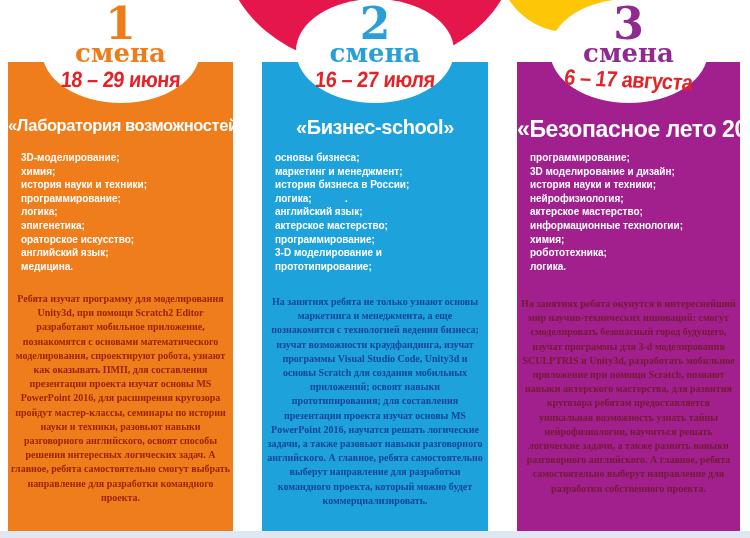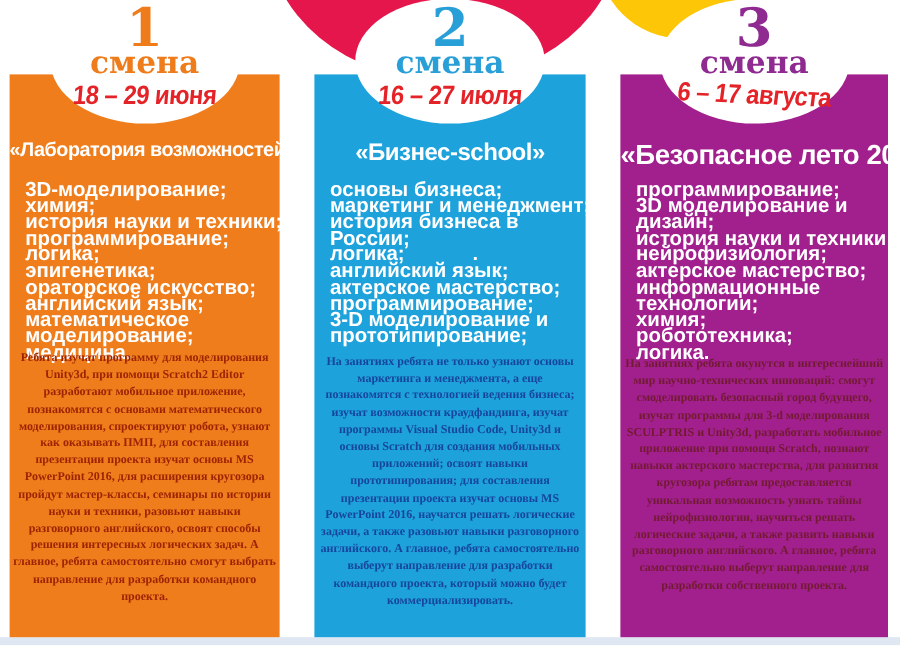--- a/index.html
+++ b/index.html
@@ -23,21 +23,21 @@
   .num{top:2px;font-family:"DejaVu Serif",serif;font-weight:bold;font-size:44px;line-height:44px;}
   .smena{top:40px;font-family:"DejaVu Serif",serif;font-weight:bold;font-size:26px;line-height:27px;}
   .date{top:69px;font-weight:bold;font-size:21px;line-height:22px;letter-spacing:-0.5px;
         transform:skewX(-5deg) scale(0.95,1.05);}
   .c3 .date{transform:skewX(-5deg) rotate(2.5deg) scale(0.95,1.05);}
   .title{top:116px;color:#fff;font-weight:bold;white-space:nowrap;letter-spacing:-0.4px;}
   .c1 .title{font-size:16.5px;}
   .c2 .title{font-size:20px;}
   .c3 .title{font-size:23px;}
   .subjects{top:151px;text-align:left;list-style:none;margin:0;padding:0 4px 0 13px;
-            color:#fff;font-weight:bold;font-size:17px;line-height:13.6px;}
+            color:#fff;font-weight:bold;font-size:10px;line-height:13.6px;}
   .desc{font-family:"Liberation Serif",serif;font-weight:bold;font-size:10px;line-height:14.2px;
         padding:0 3px;width:calc(100% - 6px);}
   .c1 .desc{top:292px;}
   .c2 .desc{top:295px;}
   .c3 .desc{top:297px;}
 </style>
 </head>
 <body>
 
 <div class="poster">
@@ -55,21 +55,20 @@
     <div class="title">«Лаборатория возможностей»</div>
     <ul class="subjects">
         <li>3D-моделирование;</li>
         <li>химия;</li>
         <li>история науки и техники;</li>
         <li>программирование;</li>
         <li>логика;</li>
         <li>эпигенетика;</li>
         <li>ораторское искусство;</li>
         <li>английский язык;</li>
-        <li>математическое моделирование;</li>
         <li>медицина.</li>
       </ul>
     <div class="desc" style="color: rgb(156, 36, 3);">Ребята изучат программу для моделирования Unity3d, при помощи Scratch2 Editor разработают мобильное приложение, познакомятся с основами математического моделирования, спроектируют робота, узнают как оказывать ПМП, для составления презентации проекта изучат основы MS PowerPoint 2016, для расширения кругозора пройдут мастер-классы, семинары по истории науки и техники, разовьют навыки разговорного английского, освоят способы решения интересных логических задач.  А главное, ребята самостоятельно смогут выбрать направление для разработки командного проекта.</div>
   </section>
 
   <section class="column c2">
     <div class="panel" style="background: rgb(30, 162, 219);"></div>
     <div class="notch"></div>
     <div class="num" style="color: rgb(41, 159, 216);">2</div>
     <div class="smena" style="color: rgb(41, 159, 216);">смена</div>

